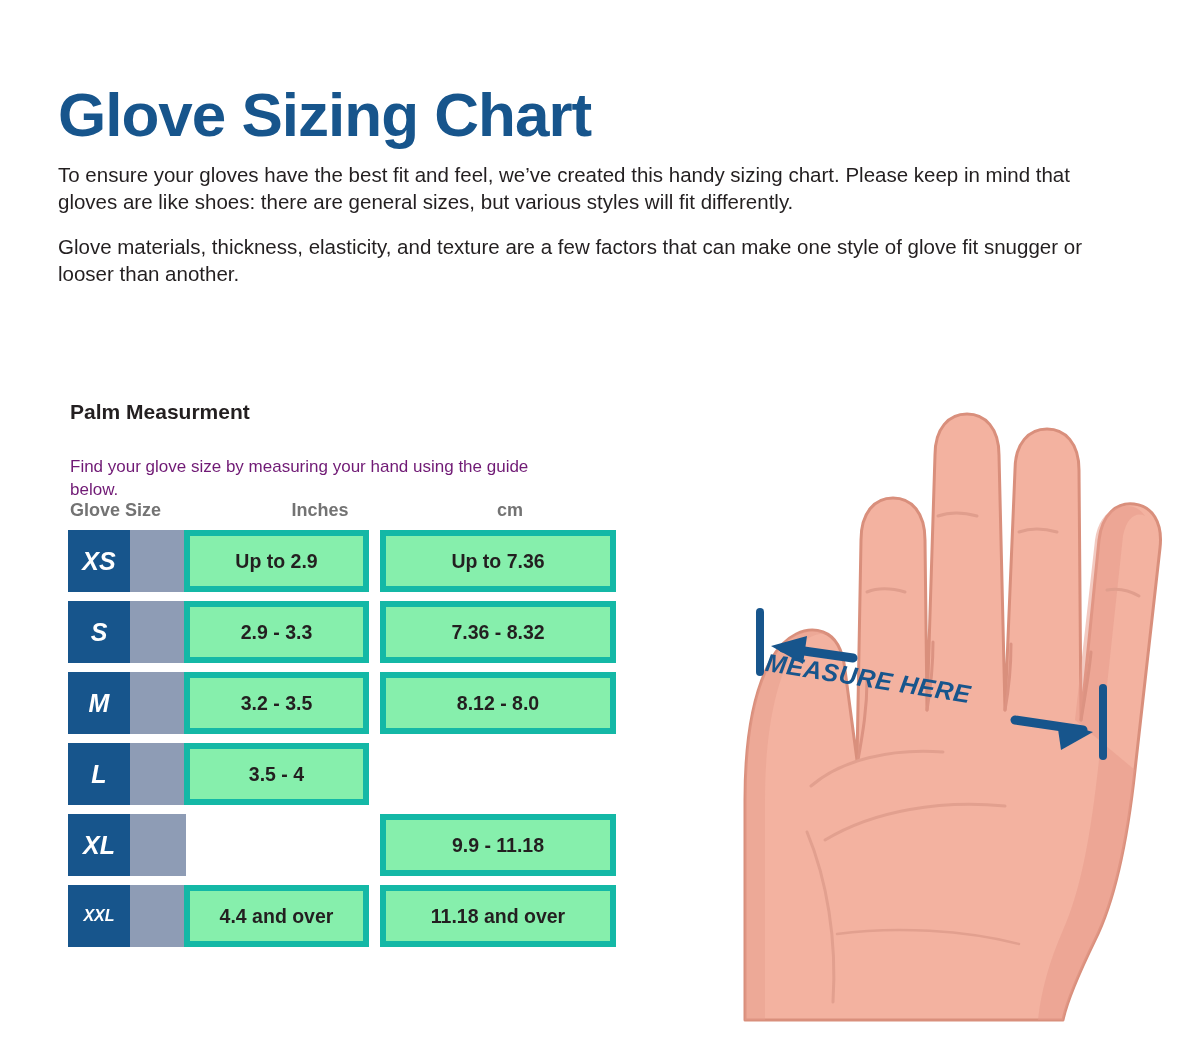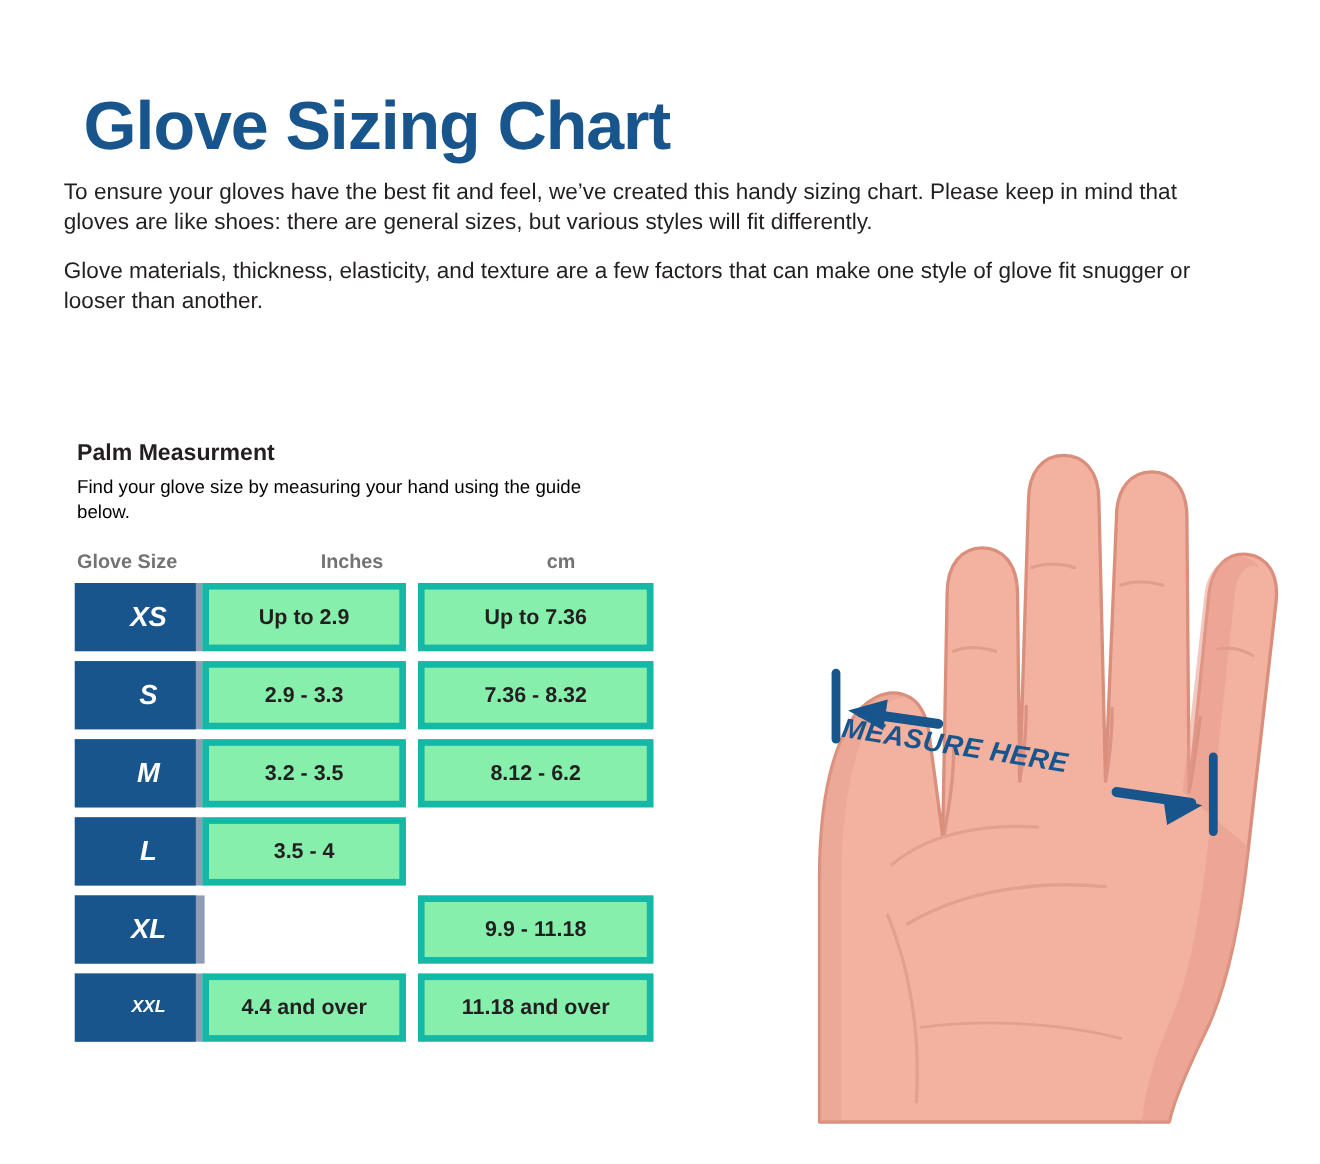--- a/index.html
+++ b/index.html
@@ -14,21 +14,21 @@
     position: relative;
     width: 1200px;
     height: 1058px;
     background: #ffffff;
     overflow: hidden;
   }
 
   
   #title {
     position: absolute;
-    left: 76px;
+    left: 58px;
     top: 42px;
     font-size: 62px;
     font-weight: bold;
     color: #17558c;
     letter-spacing: -1px;
     line-height: 1;
     white-space: nowrap;
   }
   .intro {
     position: absolute;
@@ -46,25 +46,25 @@
     position: absolute;
     left: 70px;
     top: 400px;
     font-size: 21px;
     font-weight: bold;
     color: #231f20;
   }
   #palm-sub {
     position: absolute;
     left: 70px;
-    top: 432px;
+    top: 456px;
     width: 500px;
     font-size: 17px;
     line-height: 1.35;
-    color: #000000;
+    color: #701a75;
   }
 
   
   #table {
     position: absolute;
     left: 62px;
     top: 500px;
     width: 530px;
   }
   #table-head {
@@ -92,48 +92,47 @@
     left: 6px;
     top: 0;
     width: 118px;
     height: 62px;
     background: #8e9cb5;
   }
   .size-tab {
     position: absolute;
     left: 0;
     top: 0;
-    width: 86px;
+    width: 62px;
     height: 62px;
     background: #17558c;
     color: #ffffff;
     font-size: 25px;
     font-weight: bold;
     font-style: italic;
     display: flex;
     align-items: center;
     justify-content: center;
-    padding-left: 24px;
   }
   .size-tab.small-text { font-size: 16px; }
   .cell {
     position: absolute;
     height: 62px;
     border: 6px solid #14b8a6;
     box-sizing: border-box;
     background: #86efac;
     color: #231f20;
     font-size: 19.5px;
     font-weight: bold;
     display: flex;
     align-items: center;
     justify-content: center;
   }
   .cell-in { left: 122px; width: 185px; }
-  .cell-cm { left: 318px; width: 214px; }
+  .cell-cm { left: 318px; width: 236px; }
 
   
   #hand-wrap {
     position: absolute;
     left: 575px;
     top: 240px;
     width: 620px;
     height: 790px;
   }
   #hand-wrap svg { display: block; }
@@ -187,21 +186,21 @@
       </div>
       <div class="cell cell-in">2.9 - 3.3</div>
       <div class="cell cell-cm">7.36 - 8.32</div>
     </div>
 
     <div class="row">
       <div class="size-block">
         <div class="size-tab">M</div>
       </div>
       <div class="cell cell-in">3.2 - 3.5</div>
-      <div class="cell cell-cm">8.12 - 6.2</div>
+      <div class="cell cell-cm">8.12 - 8.0</div>
     </div>
 
     <div class="row">
       <div class="size-block">
         <div class="size-tab">L</div>
       </div>
       <div class="cell cell-in">3.5 - 4</div>
     </div>
 
     <div class="row">

